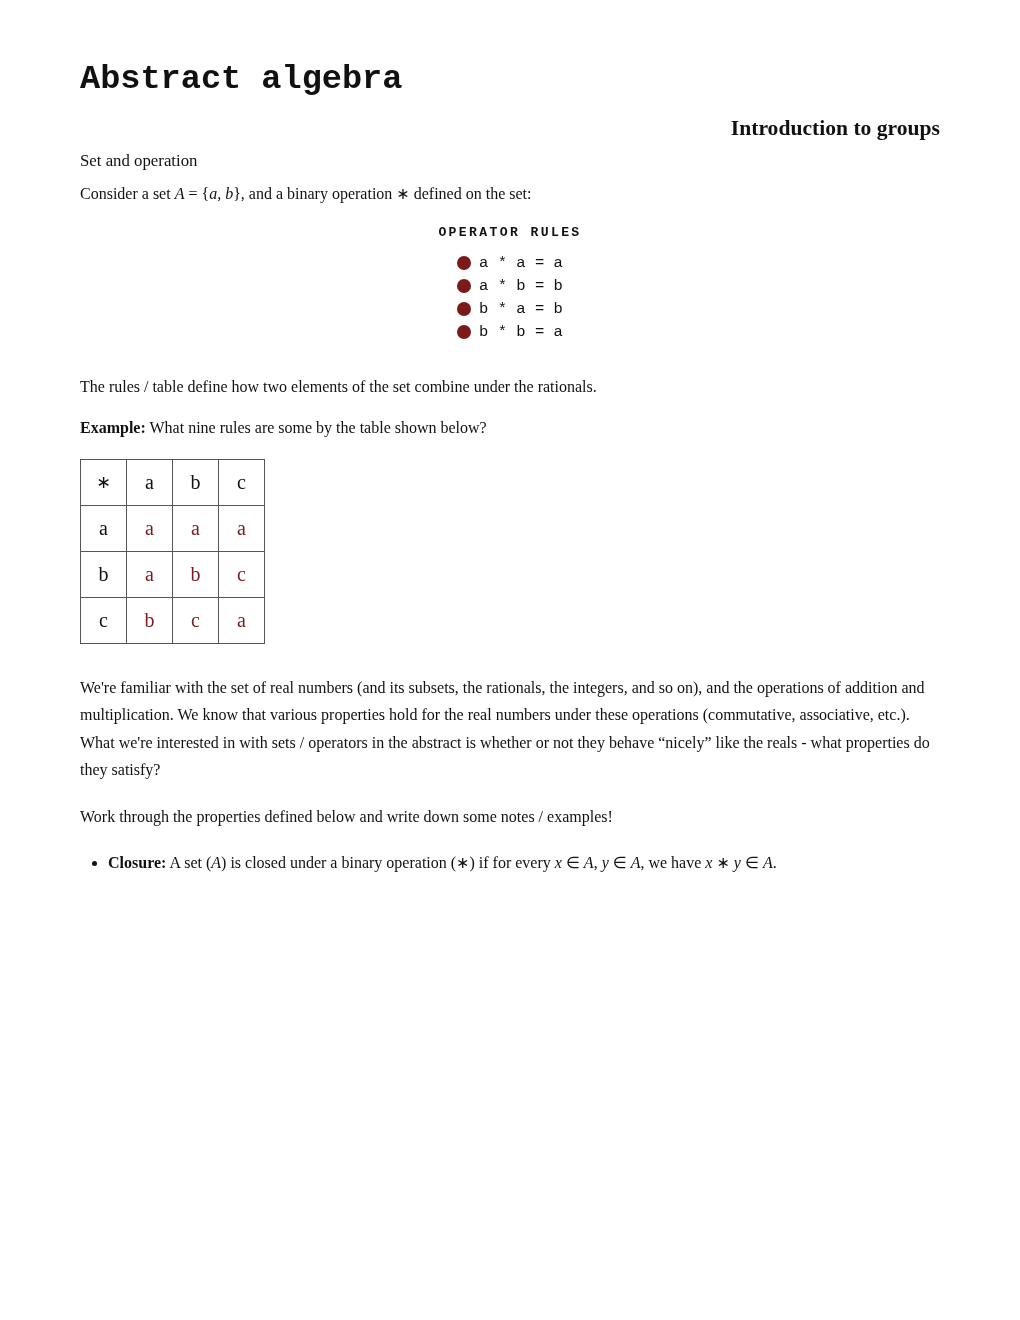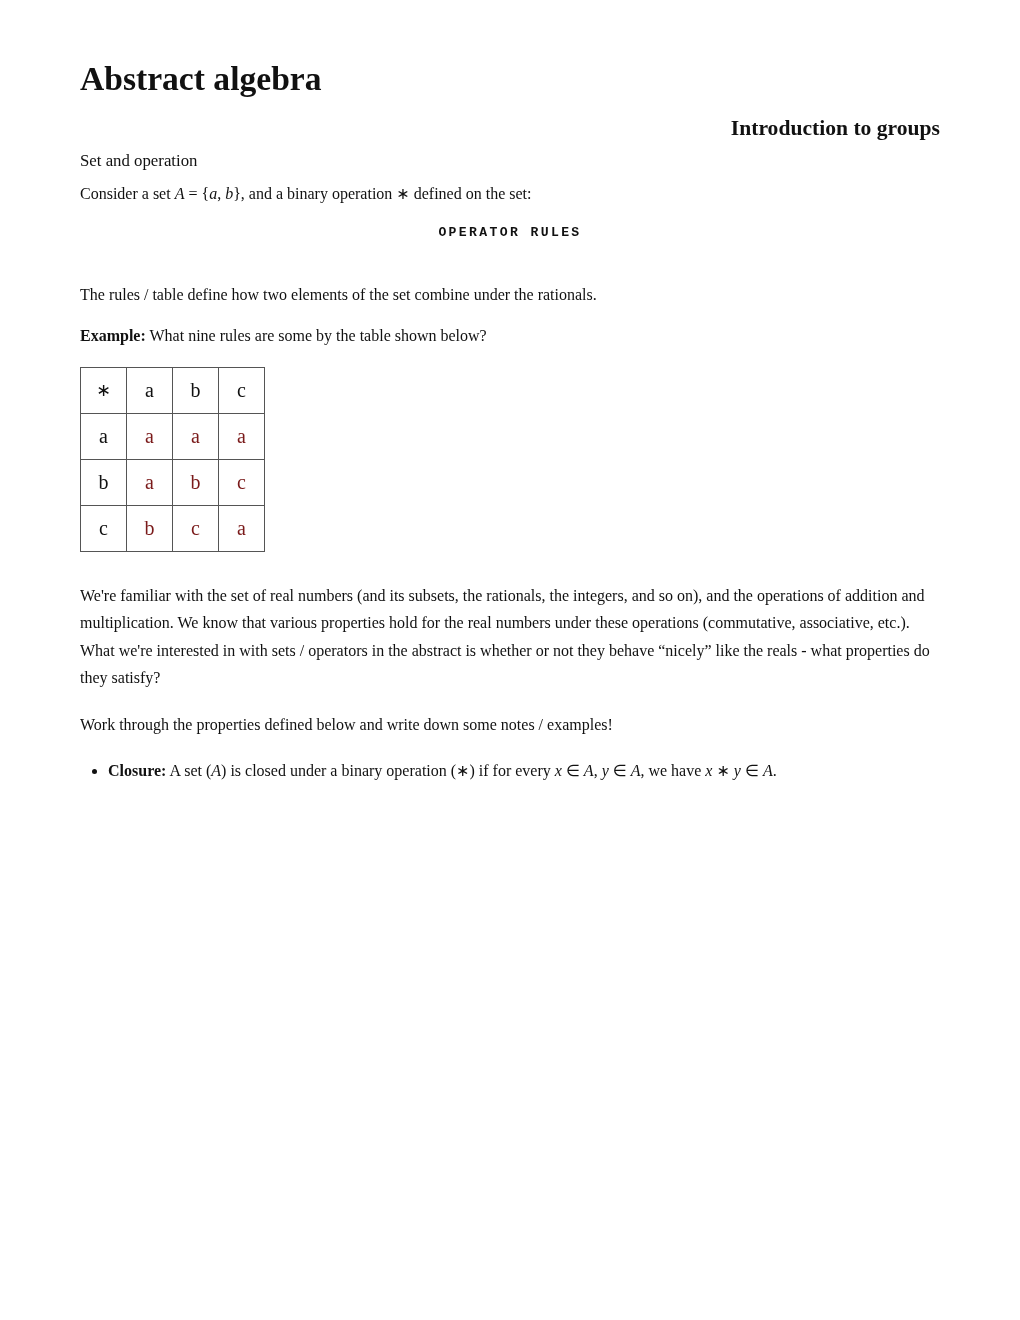--- a/index.html
+++ b/index.html
@@ -11,21 +11,21 @@
       color: #111;
       padding: 60px 80px;
       max-width: 1020px;
       margin: 0 auto;
     }
 
     h1 {
       font-size: 2.1em;
       font-weight: bold;
       margin-bottom: 18px;
-      font-family: Liberation Serif, serif;
+      font-family: Liberation Mono, monospace;
     }
 
     h2 {
       font-size: 1.35em;
       font-weight: bold;
       margin-bottom: 10px;
       font-family: Georgia, serif;
       text-align: right;
     }
 
@@ -194,20 +194,38 @@
 <h3>Set and operation</h3>
 
 <p>
   Consider a set <span class="math">A</span> = {<span class="math">a</span>, <span class="math">b</span>}, and a binary operation ∗ defined on the set:
 </p>
 
 <div class="operators-container">
 
   <div class="op-rules-section">
     <div class="op-heading">Operator Rules</div>
+    <ul class="rules-list">
+      <li>
+        <span class="bullet-circle"></span>
+        <span class="rule-text">a * a = a</span>
+      </li>
+      <li>
+        <span class="bullet-circle"></span>
+        <span class="rule-text">a * b = b</span>
+      </li>
+      <li>
+        <span class="bullet-circle"></span>
+        <span class="rule-text">b * a = b</span>
+      </li>
+      <li>
+        <span class="bullet-circle"></span>
+        <span class="rule-text">b * b = a</span>
+      </li>
+    </ul>
   </div>
 
 
 </div>
 
 <p>The rules / table define how two elements of the set combine under the rationals.</p>
 
 <p>
   <span class="example-label">Example:</span><span>   What nine rules are some by the table shown below?</span>
 </p>

